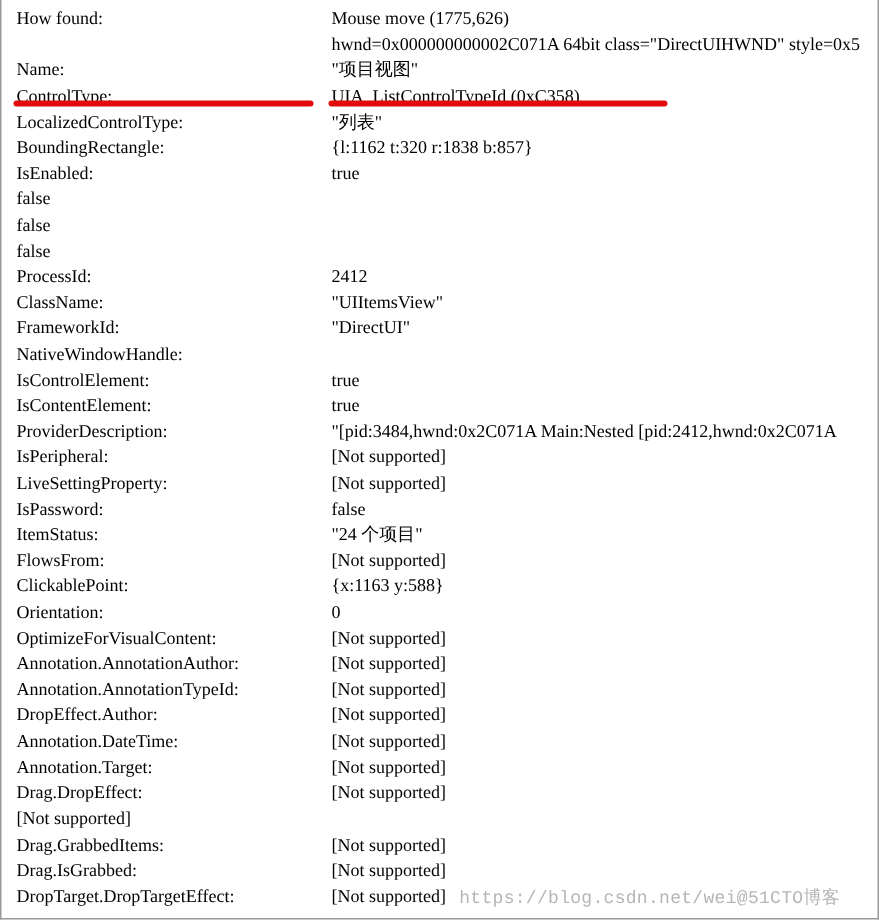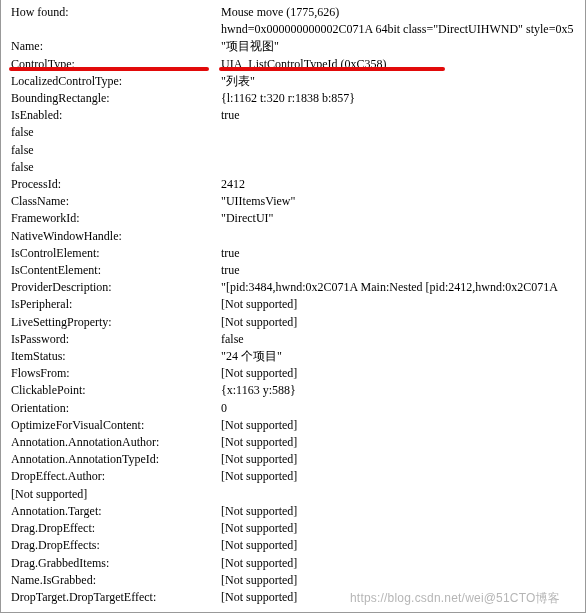--- a/index.html
+++ b/index.html
@@ -35,21 +35,21 @@
   .underline {
     position: absolute;
     height: 4px;
     background: #e20a0a;
     border-radius: 2px;
   }
   .watermark {
     position: absolute;
     right: 26px;
     bottom: 6px;
-    font-family: Liberation Sans, sans-serif;
+    font-family: Liberation Mono, monospace;
     font-size: 12px;
     color: rgba(120,120,120,0.55);
     pointer-events: none;
     letter-spacing: 0.2px;
   }
   ::-webkit-scrollbar { width: 16px; }
   ::-webkit-scrollbar-track { background: #f0f0f0; border-left: 1px solid #ccc; }
   ::-webkit-scrollbar-thumb { background: #c6c6c6; border: 1px solid #a9a9a9; }
   ::-webkit-scrollbar-button { background: #e6e6e6; border: 1px solid #a9a9a9; height: 16px; }
 </style>
@@ -160,40 +160,40 @@
       </div>
       <div class="row">
         <div class="key">Annotation.AnnotationTypeId:</div>
         <div class="val">[Not supported]</div>
       </div>
       <div class="row">
         <div class="key">DropEffect.Author:</div>
         <div class="val">[Not supported]</div>
       </div>
       <div class="row">
+        <div class="key">Annotation.DateTime:</div>
         <div class="val">[Not supported]</div>
       </div>
       <div class="row">
         <div class="key">Annotation.Target:</div>
         <div class="val">[Not supported]</div>
       </div>
       <div class="row">
         <div class="key">Drag.DropEffect:</div>
         <div class="val">[Not supported]</div>
       </div>
       <div class="row">
-        <div class="key">Drag.DropEffects:</div>
         <div class="val">[Not supported]</div>
       </div>
       <div class="row">
         <div class="key">Drag.GrabbedItems:</div>
         <div class="val">[Not supported]</div>
       </div>
       <div class="row">
-        <div class="key">Name.IsGrabbed:</div>
+        <div class="key">Drag.IsGrabbed:</div>
         <div class="val">[Not supported]</div>
       </div>
       <div class="row">
         <div class="key">DropTarget.DropTargetEffect:</div>
         <div class="val">[Not supported]</div>
       </div>
     </div>
   <div class="underline" id="ul1" style="left: 8px; top: 67px; width: 200px;"></div>
   <div class="underline" id="ul2" style="left: 218px; top: 67px; width: 226px;"></div>
 </div>

